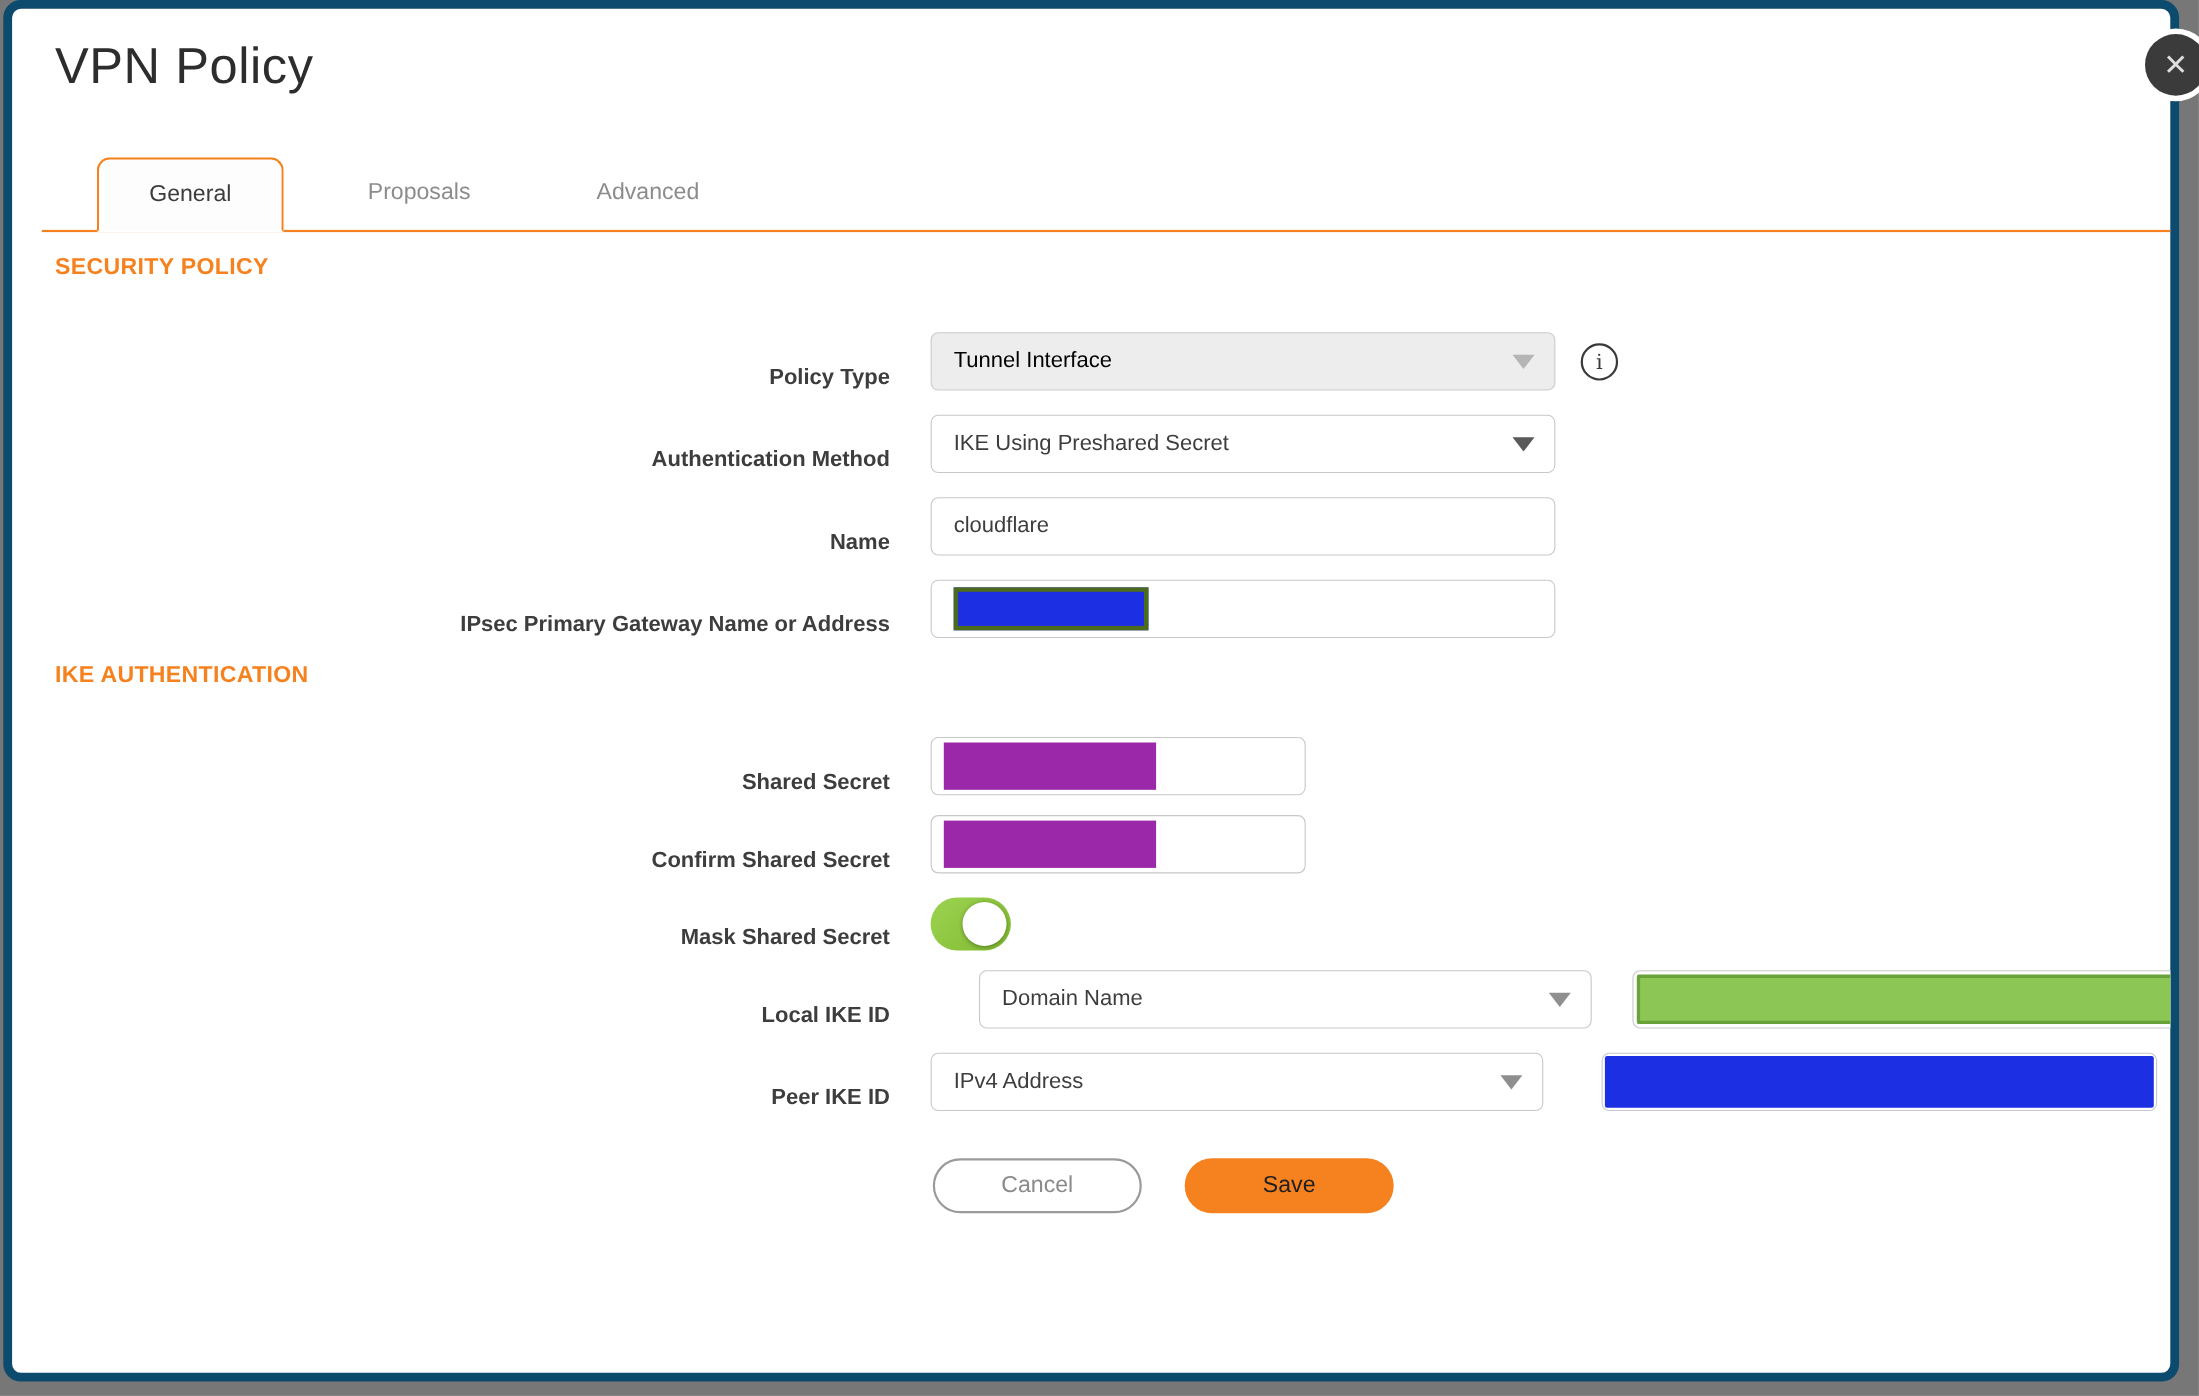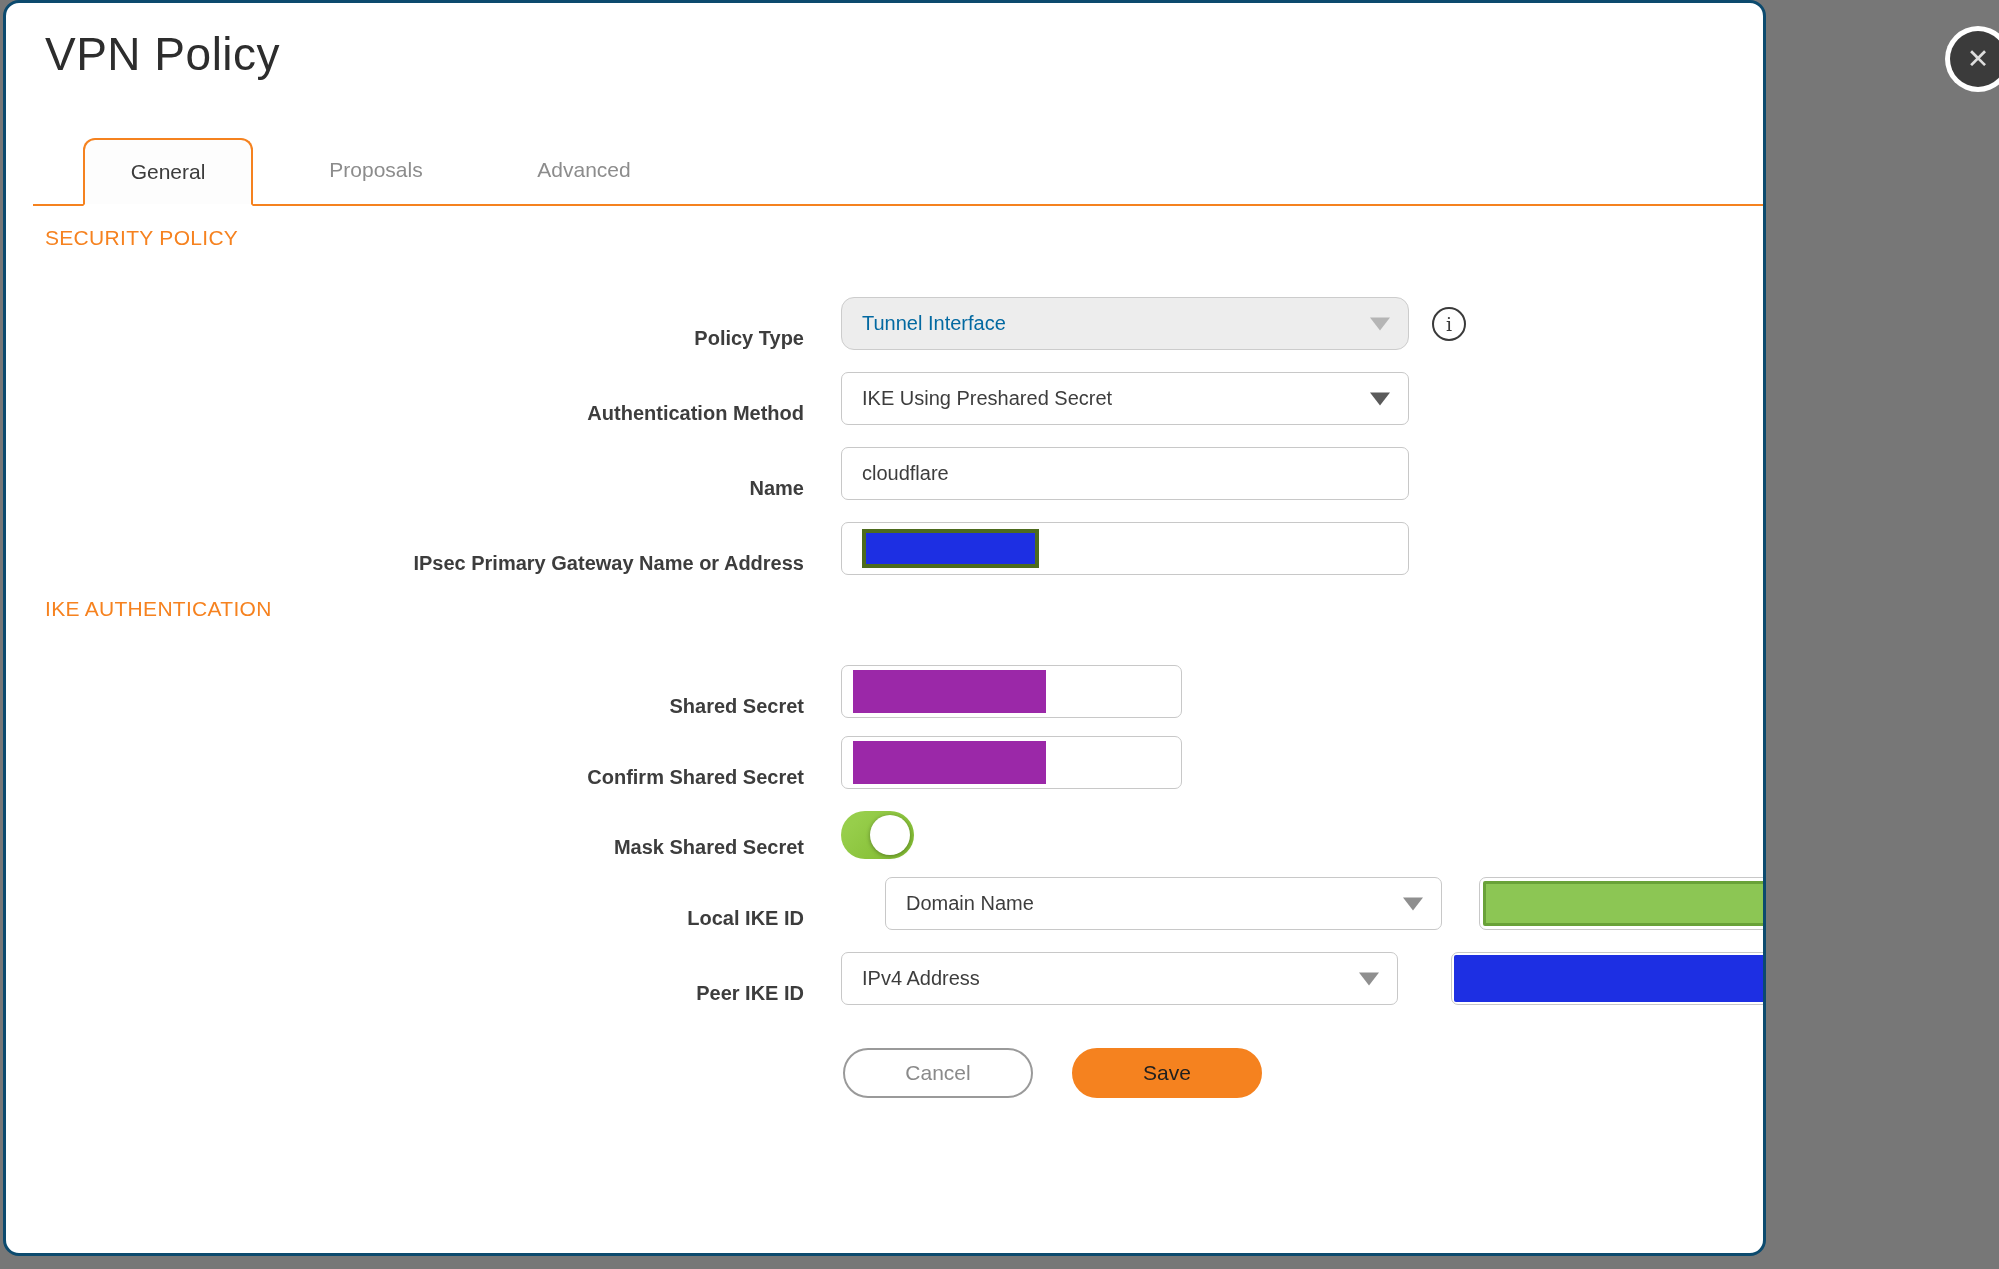--- a/index.html
+++ b/index.html
@@ -3,23 +3,23 @@
 <meta charset="utf-8">
 <style>
   html,body{margin:0;padding:0;}
   body{
     width:1999px;height:1269px;position:relative;overflow:hidden;
     background:#777777;
     font-family:"Liberation Sans", sans-serif;
     -webkit-font-smoothing:antialiased;
   }
   .dialog{
-    position:absolute;left:3px;top:0;width:1763px;height:1256px;
+    position:absolute;left:3px;top:0;width:1978px;height:1256px;
     box-sizing:border-box;background:#ffffff;
-    border:3px solid #0c4a6e;border-radius:16px;
+    border:8px solid #0c4a6e;border-radius:16px;
   }
   .dialog-inner{position:relative;width:100%;height:100%;overflow:hidden;border-radius:14px;}
   
   .title{
     margin:20px 0 0 39px;font-size:46px;line-height:62px;color:#2d2d2d;
     font-weight:400;letter-spacing:0.5px;
   }
   
   .close-btn{
     position:absolute;left:1950px;top:31px;width:56px;height:56px;border-radius:50%;
@@ -38,21 +38,21 @@
     display:flex;align-items:center;justify-content:center;
     font-size:21px;color:#8c8c8c;margin-right:38px;cursor:pointer;
   }
   .tab.active{
     background:#fdfdfd;color:#3c3c3c;
     border:2px solid #F5821F;border-bottom:2px solid #ffffff;
     border-radius:12px 12px 0 0;margin-bottom:-2px;
   }
   
   .section-heading{
-    margin:20px 0 0 39px;font-size:21px;font-weight:400;color:#F6821F;
+    margin:20px 0 0 39px;font-size:21px;font-weight:700;color:#F6821F;
     letter-spacing:0.3px;
   }
   .section-heading.ike{}
   
   .form{margin-top:47px;}
   .form.ike-form{margin-top:44px;}
   .row{display:flex;align-items:flex-end;margin-bottom:22px;}
   .row.tight{margin-bottom:18px;}
   .lbl{
     width:798px;text-align:right;font-size:20px;font-weight:700;color:#3d3d3d;
@@ -63,21 +63,21 @@
     box-sizing:border-box;height:53px;background:#fff;
     border:1px solid #c8c8c8;border-radius:7px;
     display:flex;align-items:center;padding-left:20px;
     font-size:20px;color:#3d3d3d;position:relative;
   }
   .select-box{cursor:pointer;}
   .w-main{width:568px;}
   .w-secret{width:341px;}
   .w-ike{width:557px;}
   .w-side{width:505px;padding-left:0;}
-  .select-box.disabled{background:#ededed;border-color:#cccccc;color:#0369a1;cursor:default;border-radius:13px;}
+  .select-box.disabled{background:#ededed;border-color:#cccccc;color:#000000;cursor:default;}
   .caret{
     position:absolute;right:18px;top:50%;transform:translateY(-50%);
     width:0;height:0;border-left:10px solid transparent;border-right:10px solid transparent;
     border-top:13px solid #5a5a5a;
   }
   .caret.gray{border-top-color:#8f8f8f;}
   .caret.light{border-top-color:#b5b5b5;}
   .name-input{
     box-sizing:border-box;width:568px;height:53px;border:1px solid #c8c8c8;border-radius:7px;
     font-size:20px;color:#3d3d3d;padding:0 0 0 20px;outline:none;

